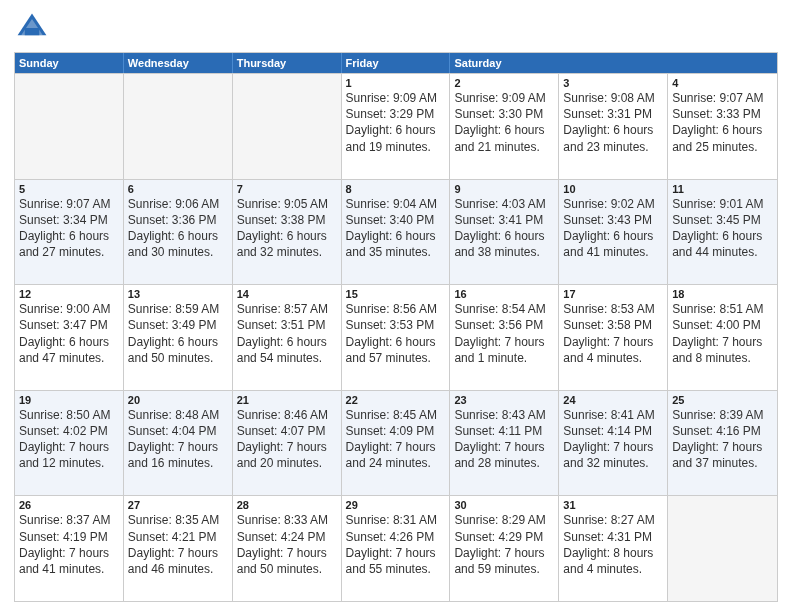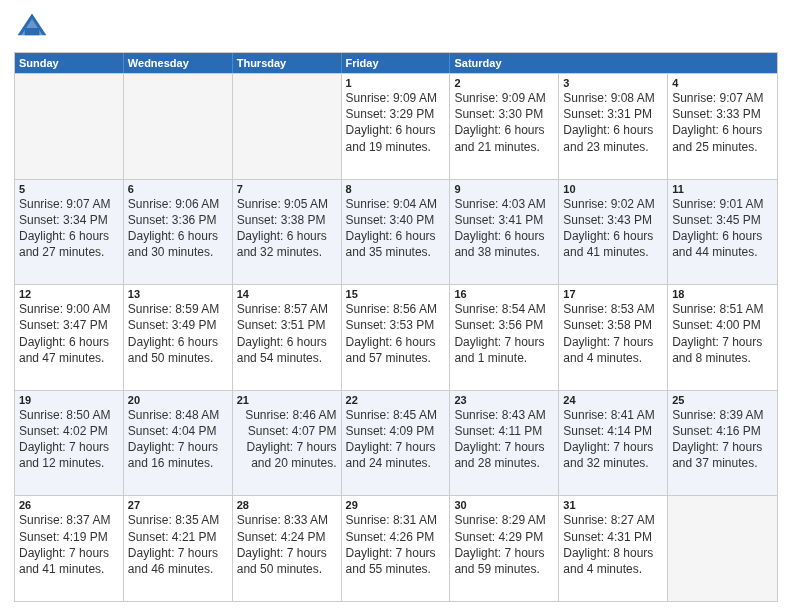--- a/index.html
+++ b/index.html
@@ -284,21 +284,21 @@
           </div>
           <div class="cal-cell alt-row">
             <span class="day-num">20</span>
             <div class="day-info" style="white-space: pre-line;">Sunrise: 8:48 AM
 Sunset: 4:04 PM
 Daylight: 7 hours
 and 16 minutes.</div>
           </div>
           <div class="cal-cell alt-row">
             <span class="day-num">21</span>
-            <div class="day-info" style="white-space: pre-line; text-align: right;">Sunrise: 8:46 AM
+            <div class="day-info" style="white-space: pre-line;">Sunrise: 8:46 AM
 Sunset: 4:07 PM
 Daylight: 7 hours
 and 20 minutes.</div>
           </div>
           <div class="cal-cell alt-row">
             <span class="day-num">22</span>
             <div class="day-info" style="white-space: pre-line;">Sunrise: 8:45 AM
 Sunset: 4:09 PM
 Daylight: 7 hours
 and 24 minutes.</div>

